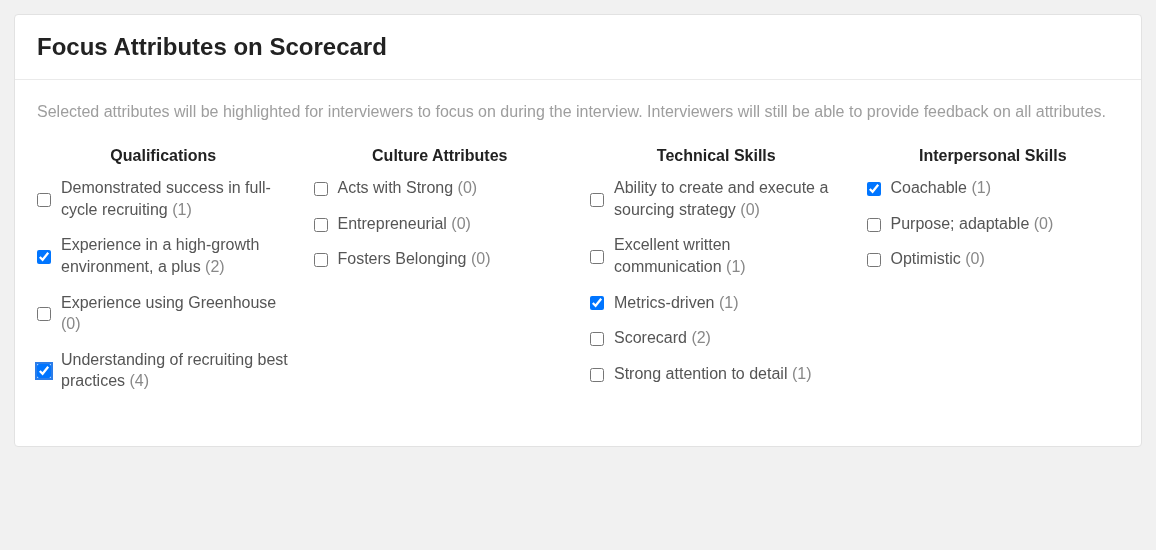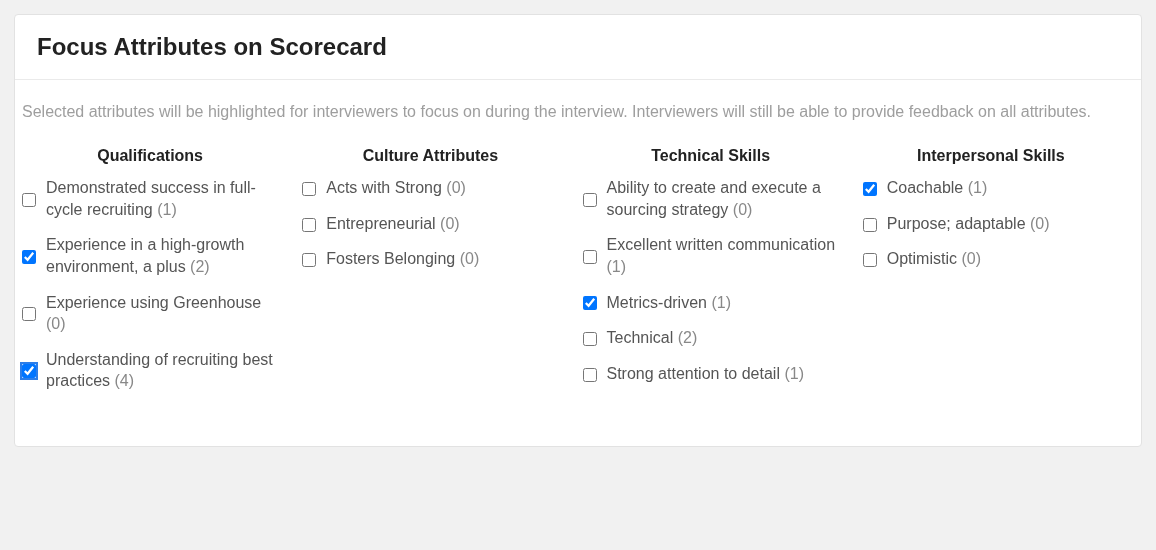--- a/index.html
+++ b/index.html
@@ -21,21 +21,21 @@
       padding: 18px 22px;
       border-bottom: 1px solid #eaeaea;
     }
     .card-header h1 {
       margin: 0;
       font-size: 24px;
       font-weight: 700;
       color: #222;
     }
     .card-body {
-      padding: 20px 22px 40px 7px;
+      padding: 20px 22px 40px 22px;
     }
     .description {
       margin: 0 0 24px 0;
       font-size: 16px;
       line-height: 1.45;
       color: #9e9e9e;
     }
     .columns {
       display: flex;
       gap: 24px;
@@ -128,21 +128,21 @@
           <label class="attribute">
             <input type="checkbox" style="">
             <span class="attribute-label"><span class="attribute-text">Excellent written communication</span> <span class="attribute-count">(1)</span></span>
           </label>
           <label class="attribute">
             <input type="checkbox" checked="" style="">
             <span class="attribute-label"><span class="attribute-text">Metrics-driven</span> <span class="attribute-count">(1)</span></span>
           </label>
           <label class="attribute">
             <input type="checkbox" style="">
-            <span class="attribute-label"><span class="attribute-text">Technical</span> <span class="attribute-count">(2)</span></span>
+            <span class="attribute-label"><span class="attribute-text">Scorecard</span> <span class="attribute-count">(2)</span></span>
           </label>
           <label class="attribute">
             <input type="checkbox" style="">
             <span class="attribute-label"><span class="attribute-text">Strong attention to detail</span> <span class="attribute-count">(1)</span></span>
           </label>
         </div>
         <div class="column">
           <h2>Interpersonal Skills</h2>
           <label class="attribute">
             <input type="checkbox" checked="" style="">

